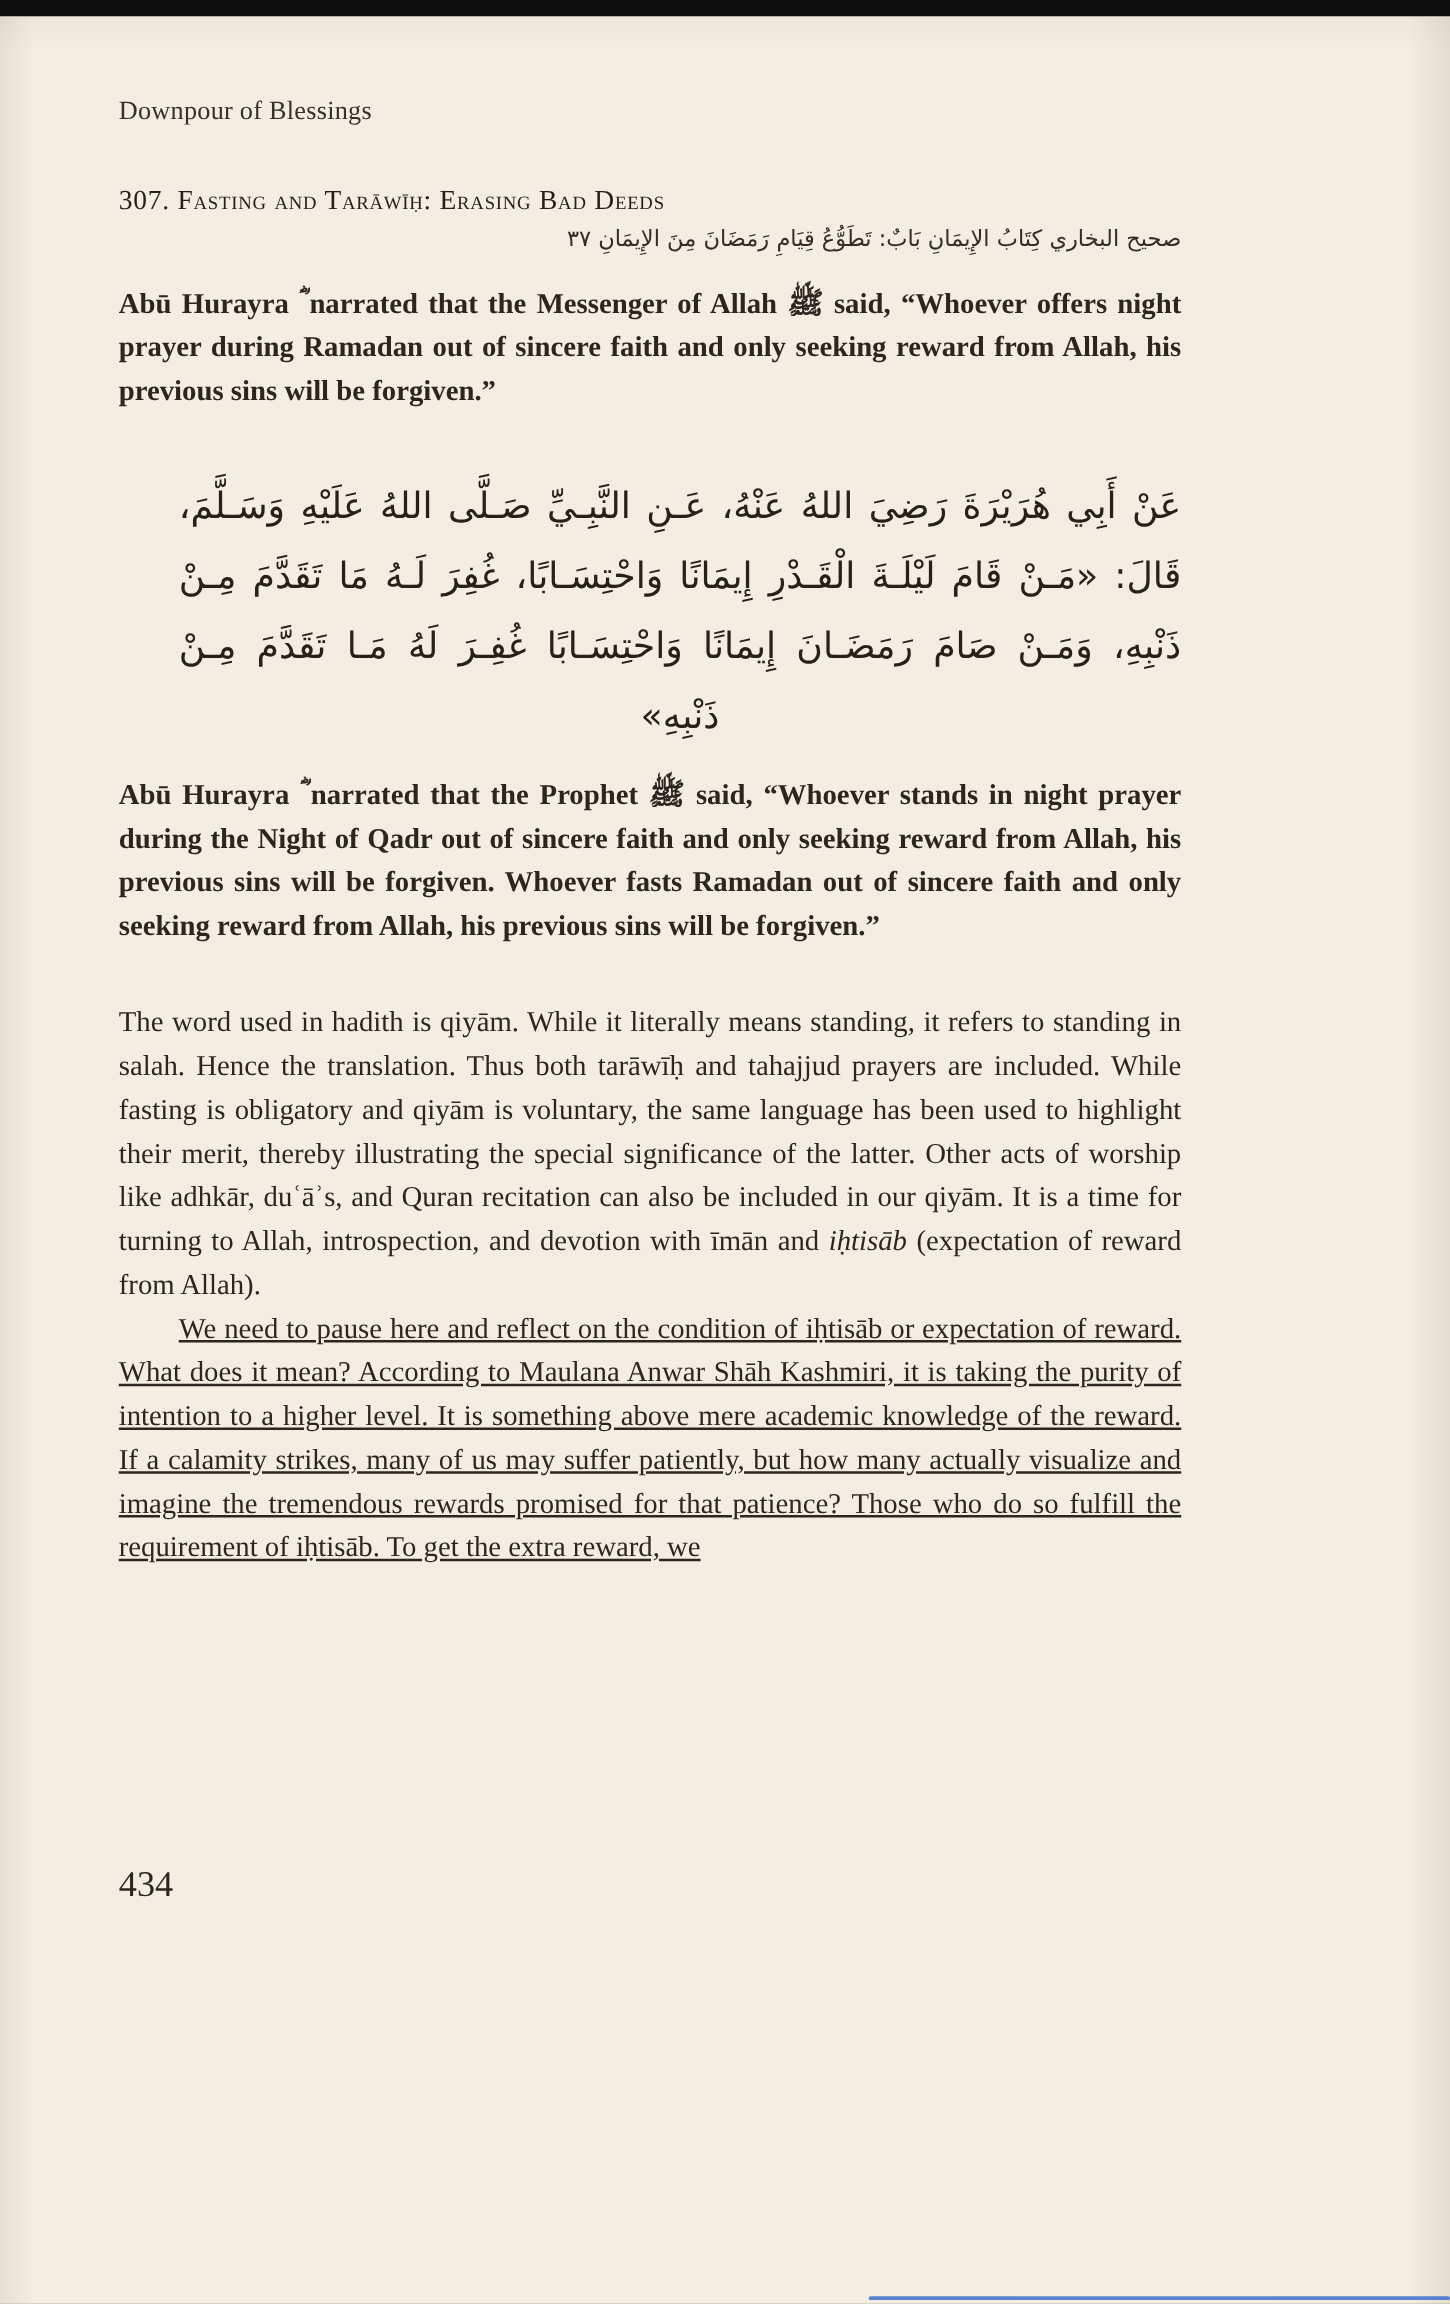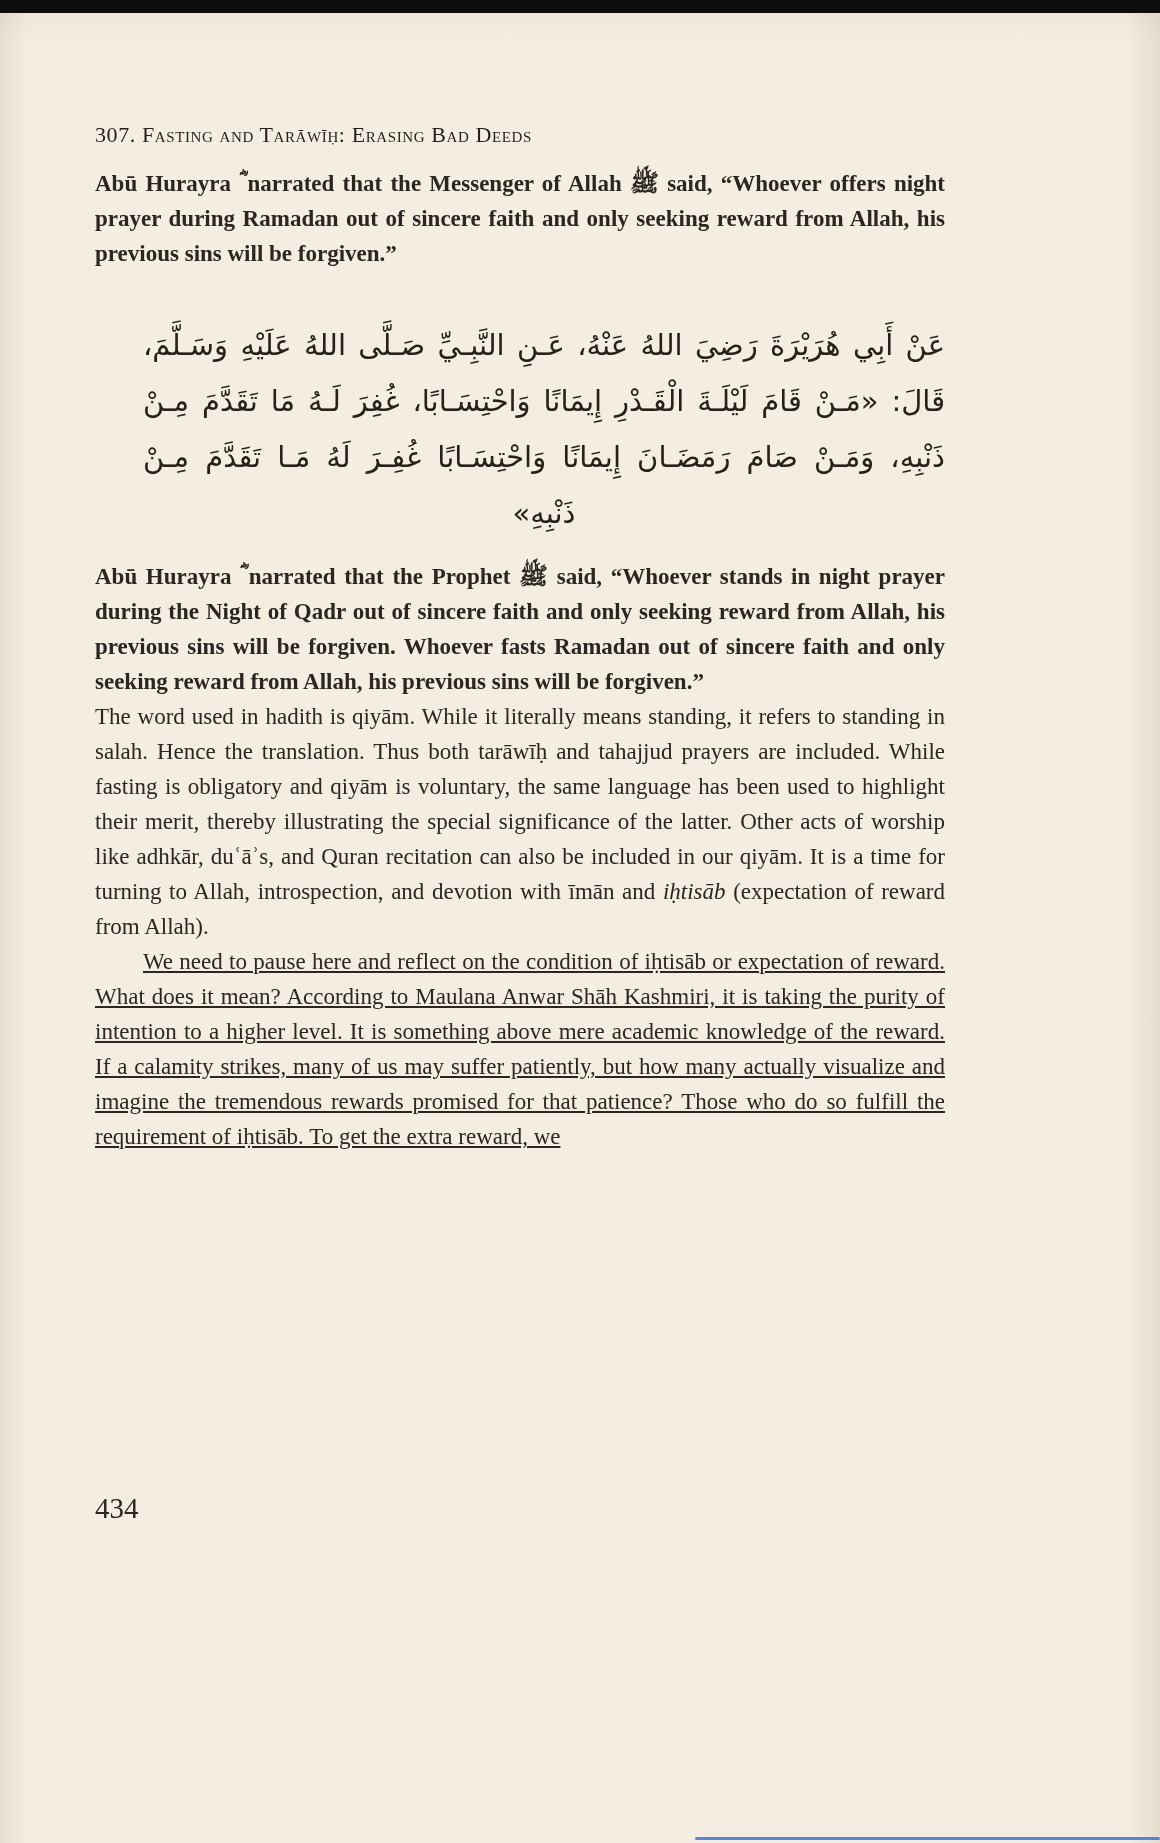--- a/index.html
+++ b/index.html
@@ -69,21 +69,21 @@
     text-align:justify;
   }
   .body-text.last-left{ text-align-last:left;font-weight:bold; }
   .honorific{
     font-family:"DejaVu Sans", sans-serif;
     font-size:24px;
     line-height:0;
     color:#2b2620;
   }
   .gap-large{ margin-top:46px;margin-left:48px; }
-  .commentary{ }
+  .commentary{ margin-top:42px; }
   .commentary p{
     margin:0;
     font-size:23px;
     line-height:35px;
     text-align:justify;
   }
   .commentary p.indent{ text-indent:48px;text-decoration:underline; }
   .italic{ font-style:italic; }
   .page-number{
     position:absolute;
@@ -93,24 +93,26 @@
     color:#2b2620;
   }
 </style>
 </head>
 <body>
 
 <div class="page">
 
   <div class="scan-top-edge"></div>
 
+  <div class="running-header">Downpour of Blessings</div>
 
   <h2 class="section-heading">307. Fasting and Tarāwīḥ: Erasing Bad Deeds</h2>
 
 
+  <div class="arabic arabic-source" dir="rtl">صحيح البخاري كِتَابُ الإِيمَانِ بَابٌ: تَطَوُّعُ قِيَامِ رَمَضَانَ مِنَ الإِيمَانِ ٣٧</div>
 
   <p class="body-text last-left"><span>Abū Hurayra</span> <span class="honorific">ؓ</span> <span>narrated that the Messenger of Allah</span> <span class="honorific">ﷺ</span> <span>said, “Whoever offers night prayer during Ramadan out of sincere faith and only seeking reward from Allah, his previous sins will be forgiven.”</span></p>
 
   <div class="arabic arabic-hadith gap-large" dir="rtl">عَنْ أَبِي هُرَيْرَةَ رَضِيَ اللهُ عَنْهُ، عَـنِ النَّبِـيِّ صَـلَّى اللهُ عَلَيْهِ وَسَـلَّمَ، قَالَ: «مَـنْ قَامَ لَيْلَـةَ الْقَـدْرِ إِيمَانًا وَاحْتِسَـابًا، غُفِرَ لَـهُ مَا تَقَدَّمَ مِـنْ ذَنْبِهِ، وَمَـنْ صَامَ رَمَضَـانَ إِيمَانًا وَاحْتِسَـابًا غُفِـرَ لَهُ مَـا تَقَدَّمَ مِـنْ ذَنْبِهِ»</div>
 
 
   <p class="body-text last-left"><span>Abū Hurayra</span> <span class="honorific">ؓ</span> <span>narrated that the Prophet</span> <span class="honorific">ﷺ</span> <span>said, “Whoever stands in night prayer during the Night of Qadr out of sincere faith and only seeking reward from Allah, his previous sins will be forgiven. Whoever fasts Ramadan out of sincere faith and only seeking reward from Allah, his previous sins will be forgiven.”</span></p>
 
   <div class="commentary">
     <p class="last-left"><span>The word used in hadith is qiyām. While it literally means standing, it refers to standing in salah. Hence the translation. Thus both tarāwīḥ and tahajjud prayers are included. While fasting is obligatory and qiyām is voluntary, the same language has been used to highlight their merit, thereby illustrating the special significance of the latter. Other acts of worship like adhkār, duʿāʾs, and Quran recitation can also be included in our qiyām. It is a time for turning to Allah, introspection, and devotion with īmān and</span> <span class="italic">iḥtisāb</span> <span>(expectation of reward from Allah).</span></p>

